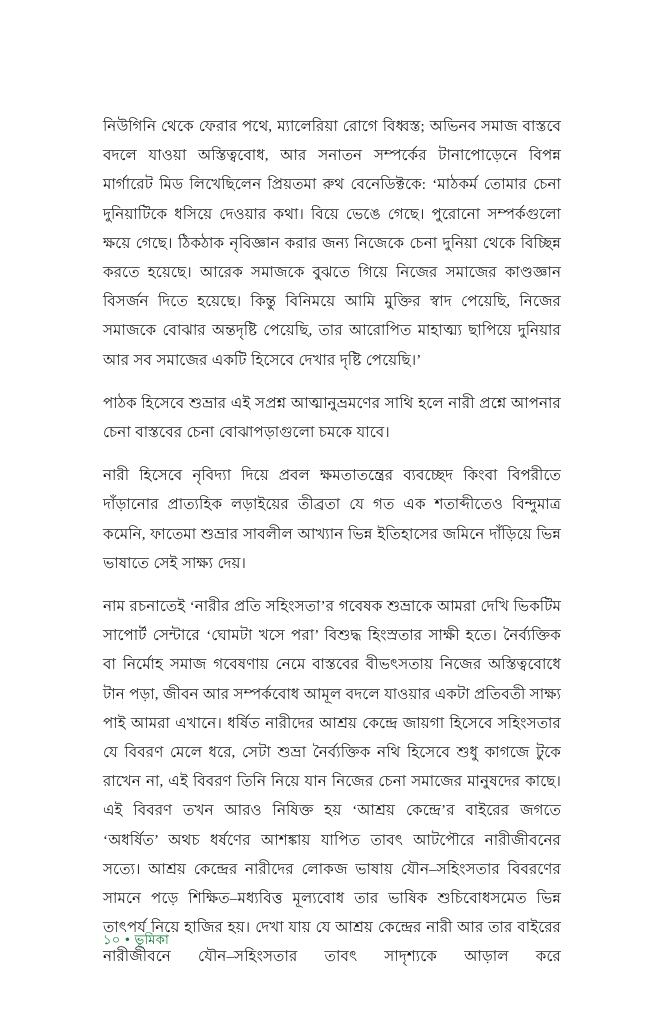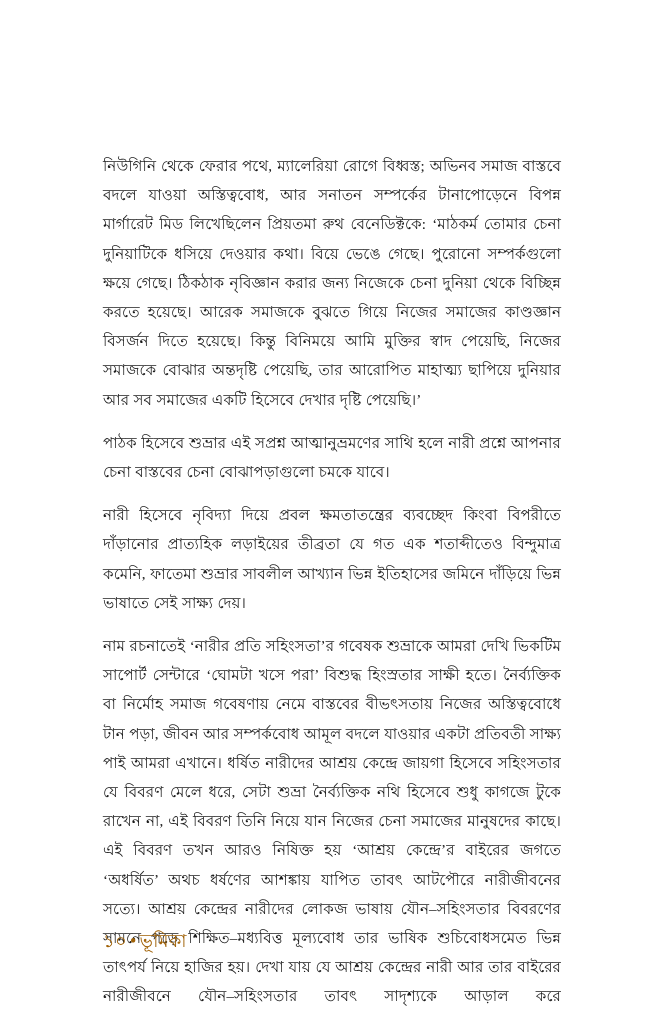--- a/index.html
+++ b/index.html
@@ -14,21 +14,20 @@
     height: 1024px;
     background: #ffffff;
     overflow: hidden;
     box-sizing: border-box;
   }
   .text-column {
     position: absolute;
     left: 103px;
     top: 112px;
     width: 458px;
-    margin-top: 40px;
   }
   .para {
     margin: 0 0 14px 0;
     text-align: justify;
     text-justify: inter-word;
     font-family: "Liberation Serif", "DejaVu Serif", serif;
     font-size: 15.1px;
     line-height: 29.2px;
     color: #1b1b1b;
     letter-spacing: 0.1px;
@@ -39,24 +38,24 @@
     margin-bottom: 0;
   }
   
   .para.continues {
     text-align-last: justify;
   }
   .footer {
     position: absolute;
     left: 103px;
     top: 931px;
-    font-family: Liberation Serif, serif;
-    font-size: 18px;
+    font-family: Liberation Mono, monospace;
+    font-size: 13px;
     line-height: 20px;
-    color: #a16207;
+    color: #15803d;
     letter-spacing: 0.3px;
     white-space: nowrap;
   }
   .footer .sep {
     padding: 0 3px;
   }
 </style>
 </head>
 <body>
 

